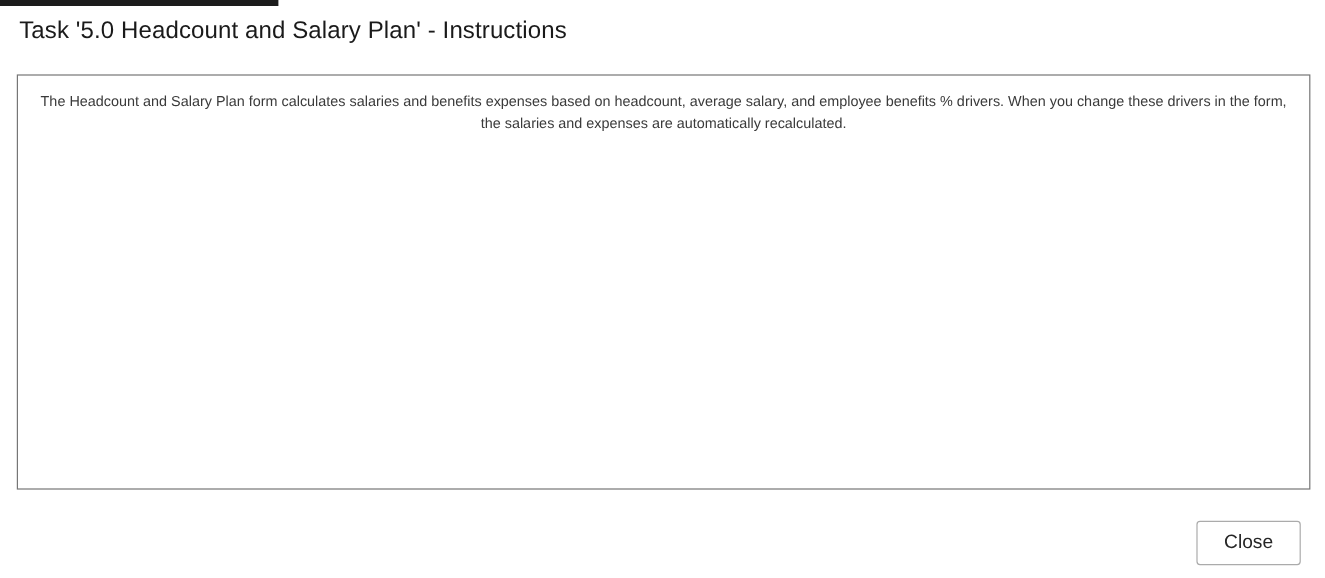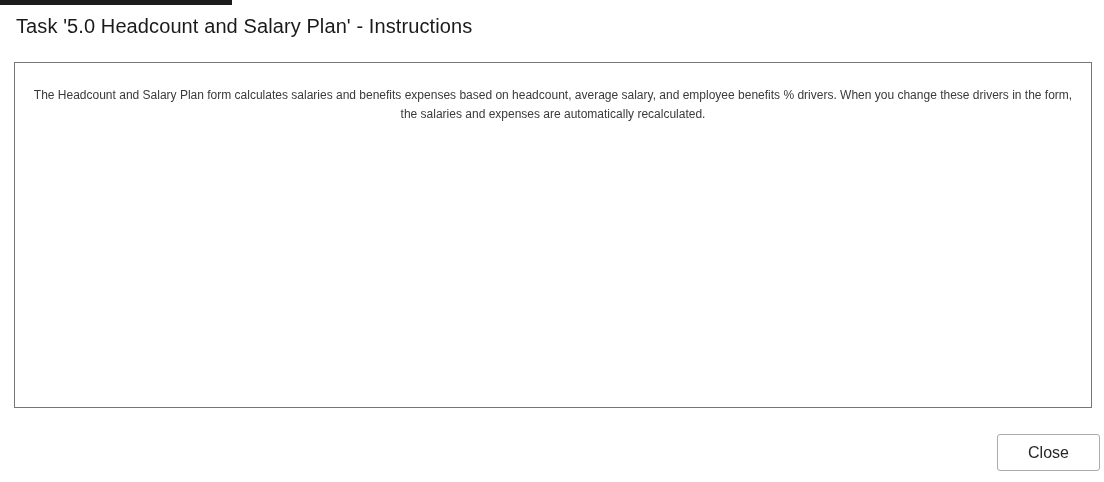--- a/index.html
+++ b/index.html
@@ -30,33 +30,33 @@
     white-space: nowrap;
   }
   .instructions-panel {
     position: absolute;
     left: 14px;
     top: 62px;
     width: 1078px;
     height: 346px;
     border: 1px solid #767676;
     background: #ffffff;
-    padding: 23px 9px;
+    padding: 12px 9px;
     overflow: hidden;
   }
   .instructions-text {
     font-size: 12px;
     line-height: 19px;
     color: #3a3a3a;
   }
   .close-button {
     position: absolute;
     top: 434px;
     left: 997px;
-    width: 103px;
+    width: 87px;
     height: 37px;
     background: #ffffff;
     border: 1px solid #ababab;
     border-radius: 3px;
     font-family: "Liberation Sans", sans-serif;
     font-size: 16px;
     color: #262626;
     text-align: center;
     line-height: 35px;
     cursor: pointer;

